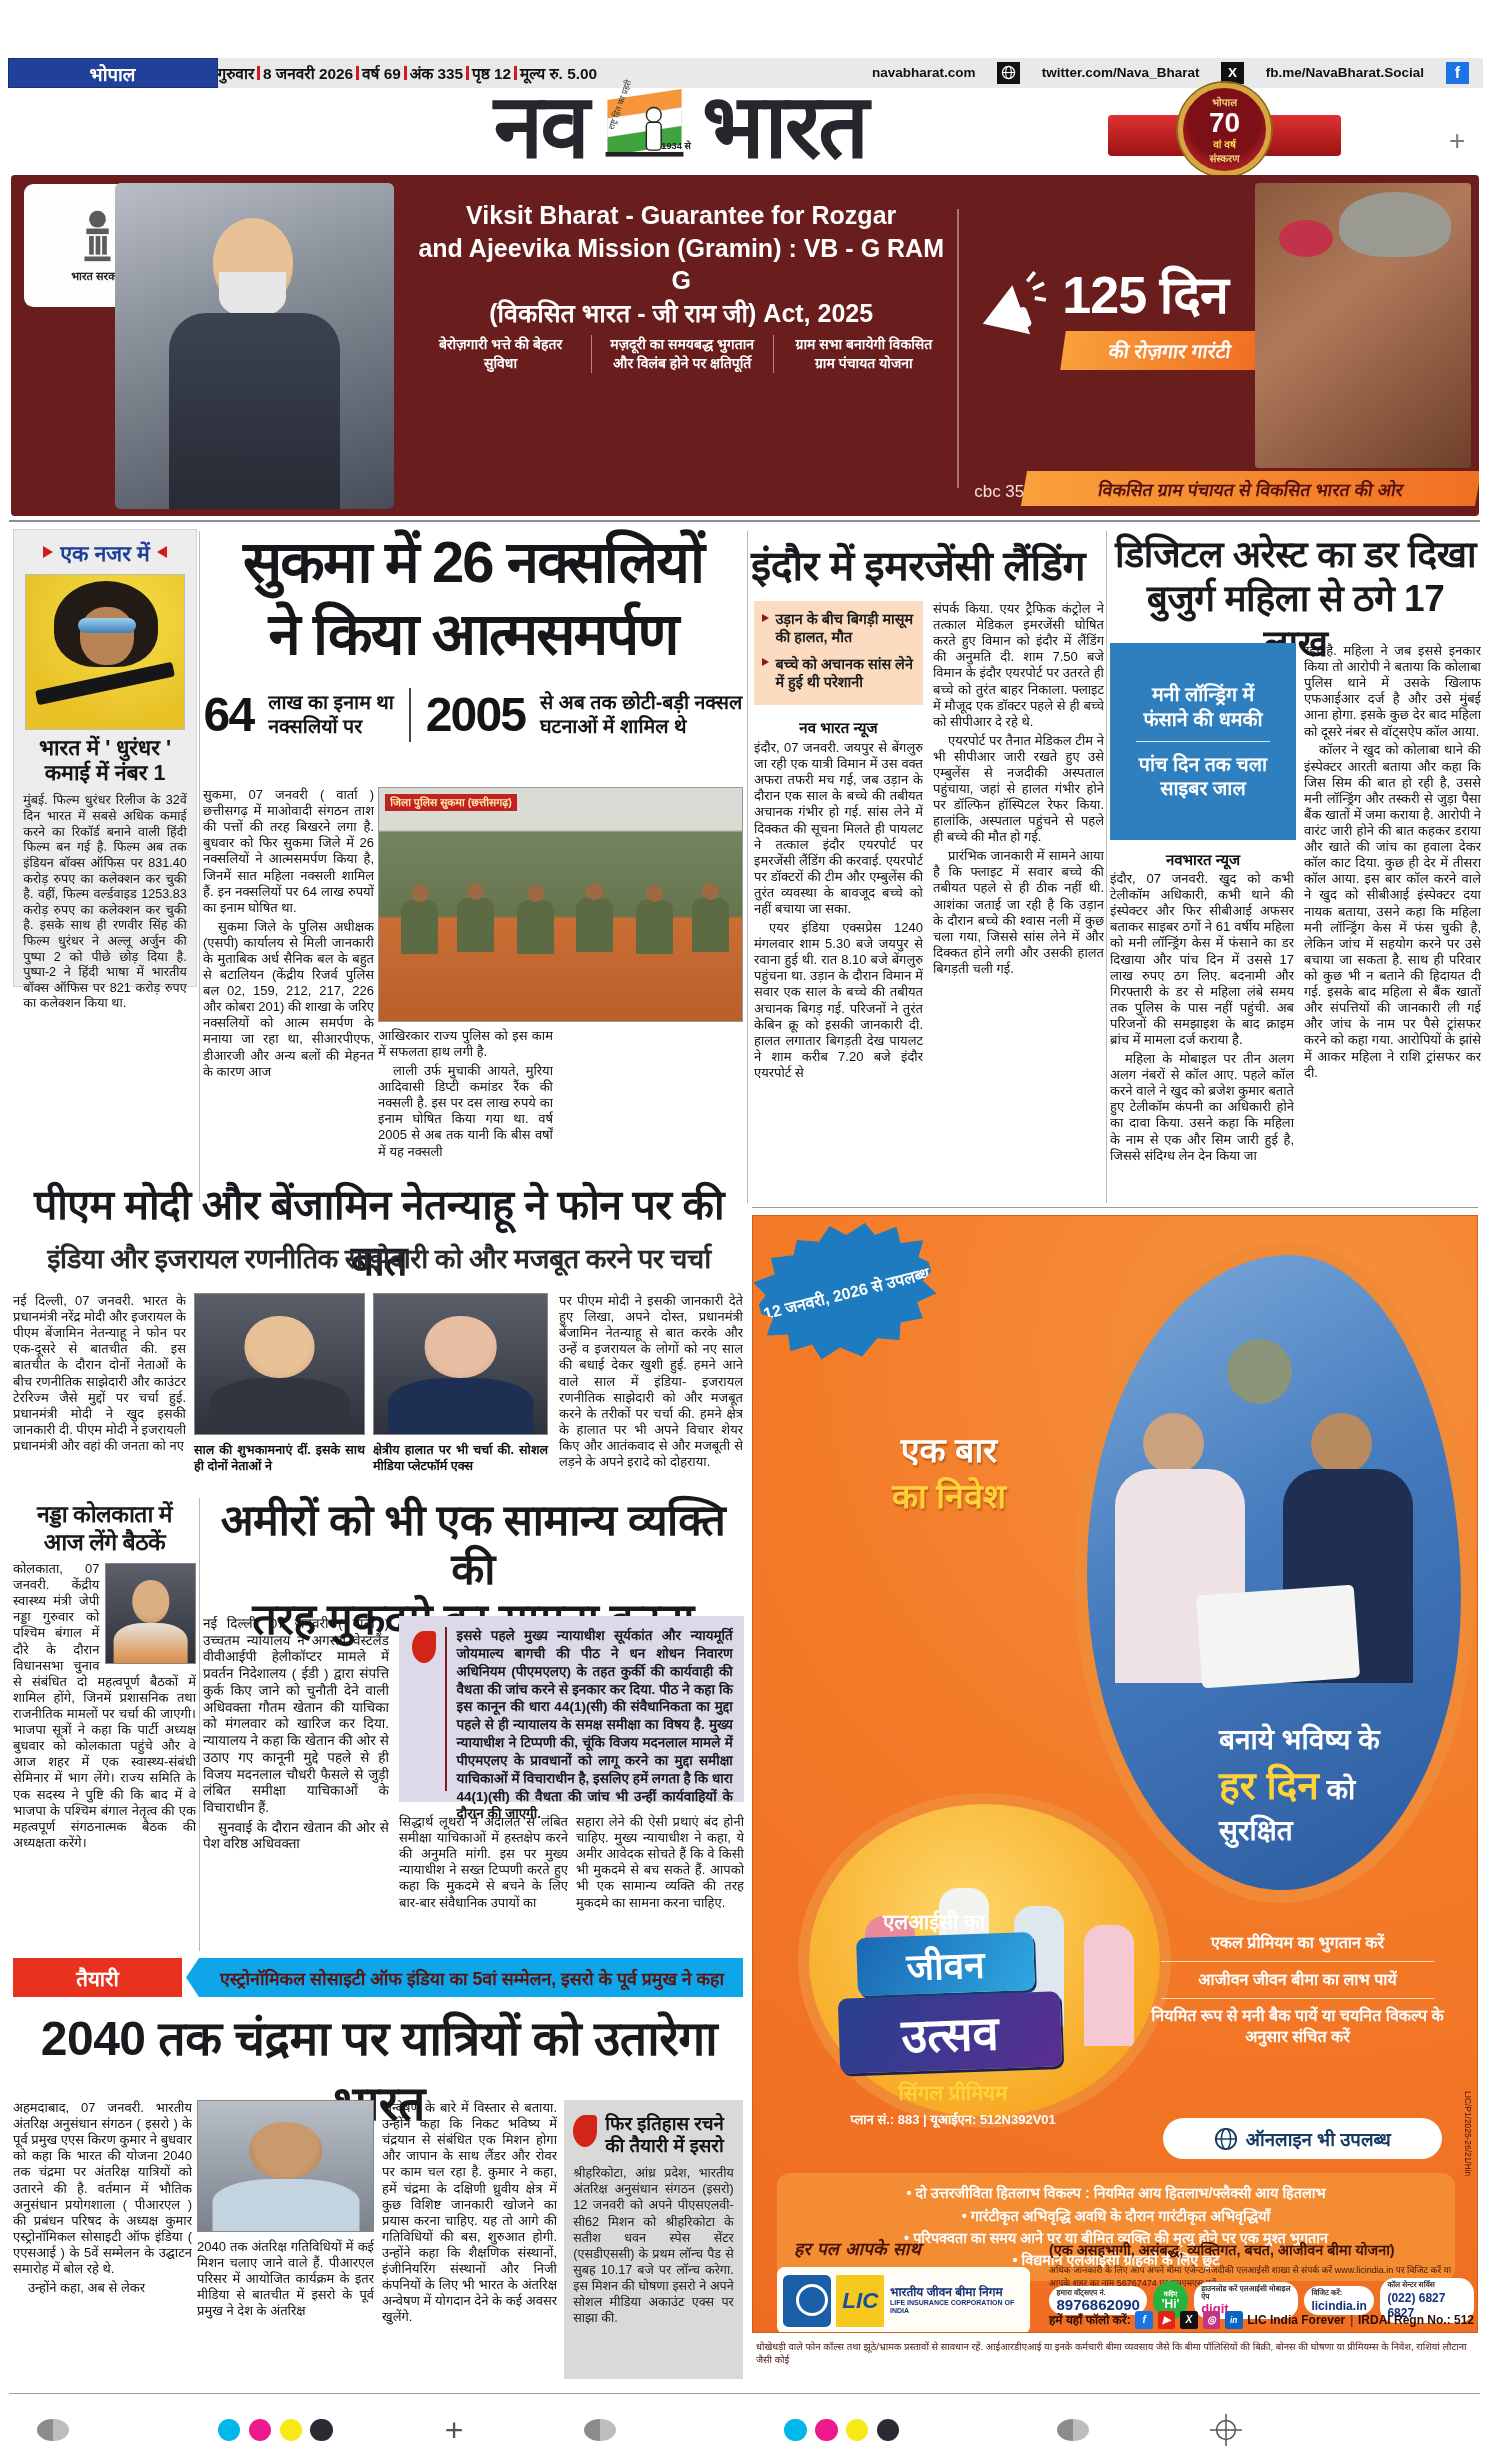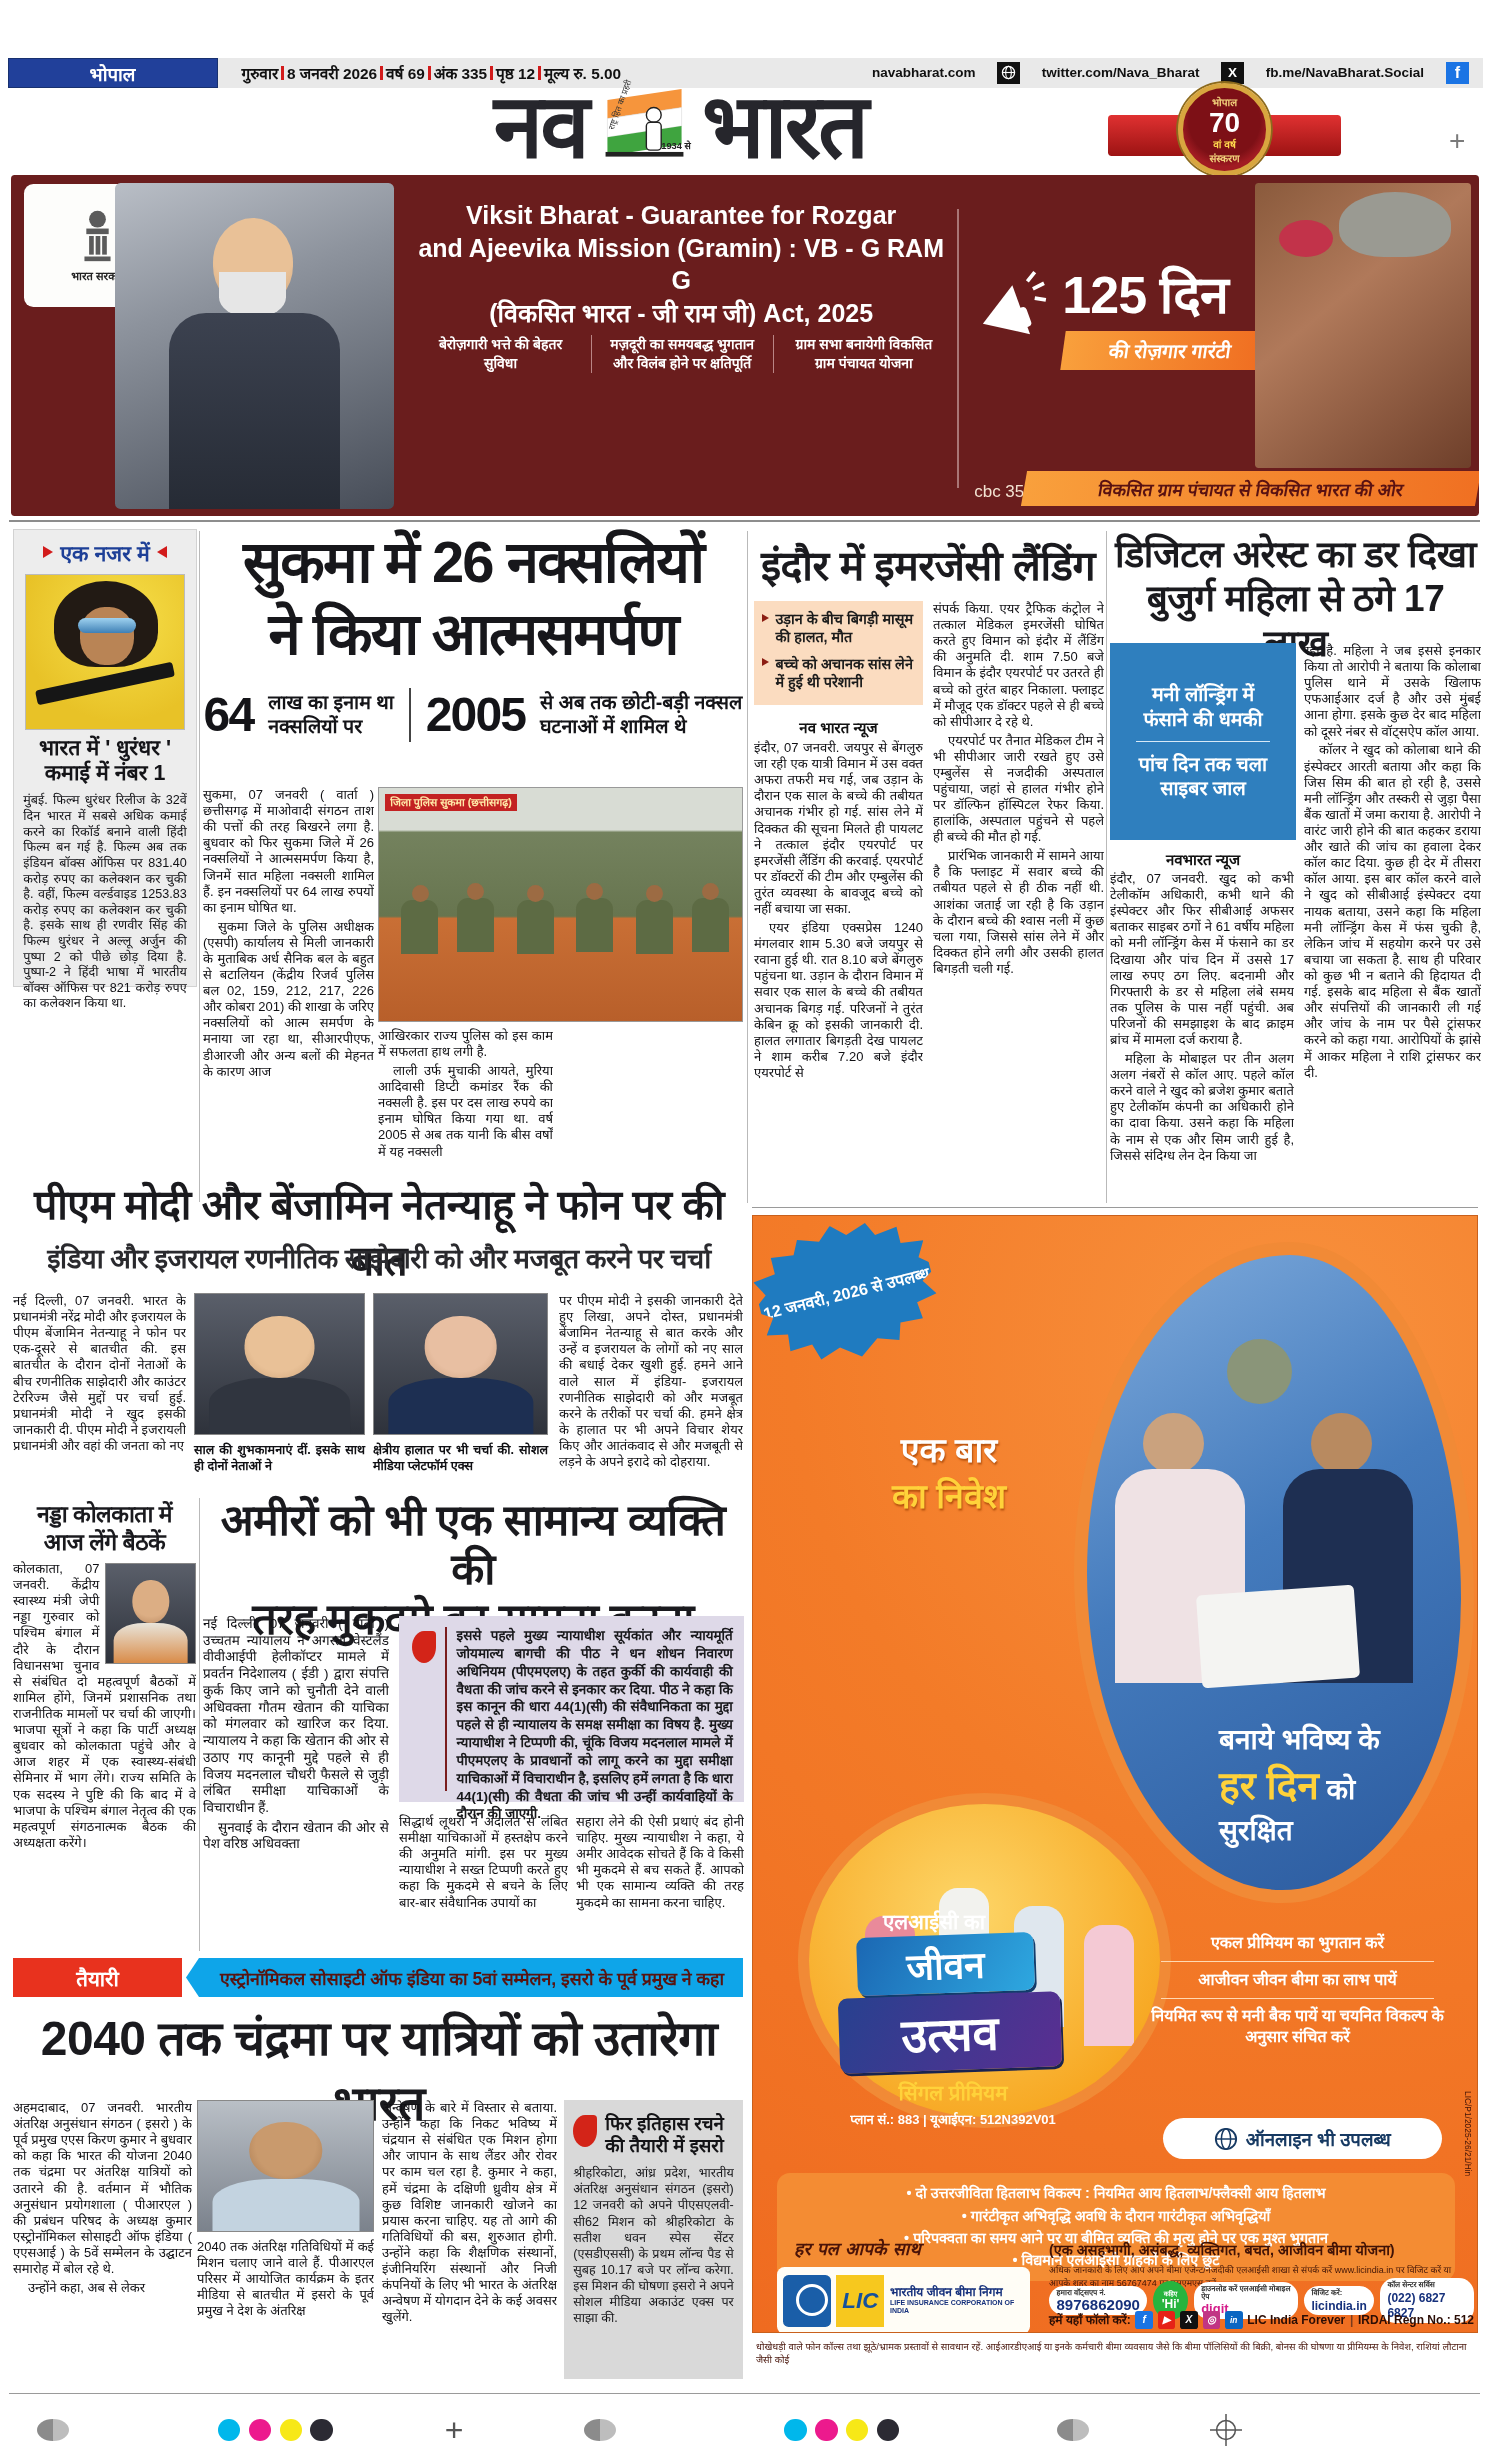--- a/index.html
+++ b/index.html
@@ -10,21 +10,21 @@
   .bt { font-size:13px; line-height:1.24; text-align:justify; color:#101014; }
   .bt p { margin:0 0 2.8px; }
   .bt p.ind { text-indent:15px; }
   .hl { font-weight:bold; color:#1a1a1e; letter-spacing:-0.5px; }
   .vr { position:absolute; width:0.9px; background:#b9b9b9; }
   .hr { position:absolute; height:0.9px; background:#9a9a9a; }
 
   
   #topbar { left:7.5px; top:58px; width:1475px; height:30px; background:#e9e9e9; display:flex; align-items:center; }
   #citybox { width:210px; height:30px; background:#21409a; color:#fff; font-weight:bold; font-size:18.6px; display:flex; align-items:center; justify-content:center; border:1.9px solid #18316f; }
-  .dateline { display:flex; align-items:center; gap:3px; margin-left:24px; font-weight:bold; font-size:15.4px; color:#111; }
+  .dateline { display:flex; align-items:center; gap:3px; font-weight:bold; font-size:15.4px; color:#111; }
   .redsep { width:2.8px; height:14px; background:#d21b1b; }
   #tb-right { margin-left:auto; display:flex; align-items:center; gap:22px; padding-right:14px; font-weight:bold; font-size:13.5px; color:#111; }
   .sq { width:22.4px; height:22.4px; display:flex; align-items:center; justify-content:center; color:#fff; font-weight:bold; }
   .sq.black { background:#111; }
   .sq.fb { background:#1b74e4; font-size:16px; }
 
   
   #mast { left:0; top:86px; width:1490px; height:86px; }
   #mast-title { position:absolute; left:233px; top:0; width:894px; display:flex; align-items:center; justify-content:center; gap:13px; }
   .mast-word { font-size:89px; font-weight:bold; color:#26262c; letter-spacing:-2.8px; line-height:.9; }
@@ -335,21 +335,21 @@
   </div>
   <div class="abs bt" style="left:378px; top:1028px; width:175px; height:172px; overflow:hidden;">
     <p>आखिरकार राज्य पुलिस को इस काम में सफलता हाथ लगी है.</p>
     <p class="ind">लाली उर्फ मुचाकी आयते, मुरिया आदिवासी डिप्टी कमांडर रैंक की नक्सली है. इस पर दस लाख रुपये का इनाम घोषित किया गया था. वर्ष 2005 से अब तक यानी कि बीस वर्षों में यह नक्सली</p>
   </div>
 
   <div class="vr" style="left:199px; top:531px; height:671px;"></div>
   <div class="vr" style="left:747px; top:531px; height:672px;"></div>
   <div class="vr" style="left:1106px; top:531px; height:672px;"></div>
 
-  <div class="abs hl" style="left:751px; top:536px; width:354px; text-align:center; font-size:41px;">इंदौर में इमरजेंसी लैंडिंग</div>
+  <div class="abs hl" style="left:751px; top:536px; width:354px; text-align:left; font-size:41px;">इंदौर में इमरजेंसी लैंडिंग</div>
   <div id="ind-box" class="abs">
     <div class="ind-bullet">
         <i class="tri-sm"></i>
         <span>उड़ान के बीच बिगड़ी मासूम की हालत, मौत</span>
       </div>
     <div class="ind-bullet">
         <i class="tri-sm"></i>
         <span>बच्चे को अचानक सांस लेने में हुई थी परेशानी</span>
       </div>
   </div>

